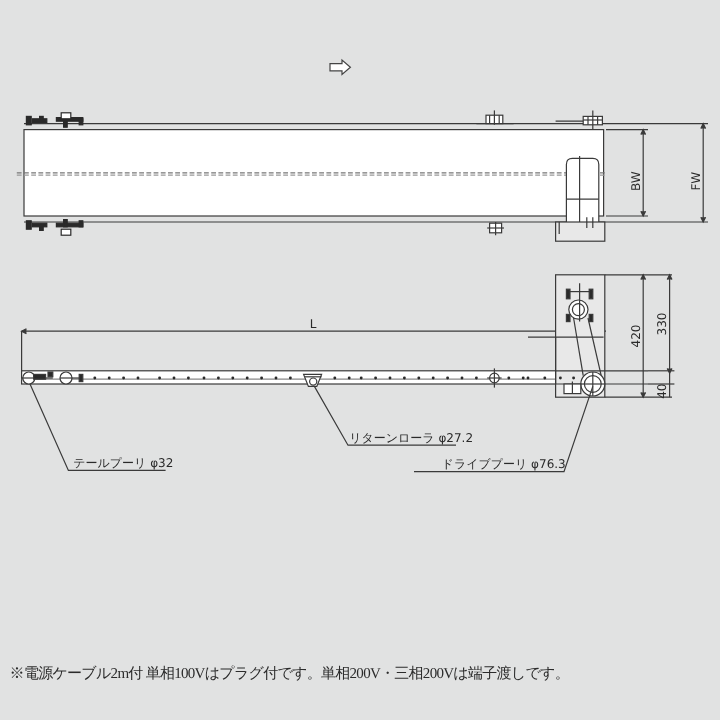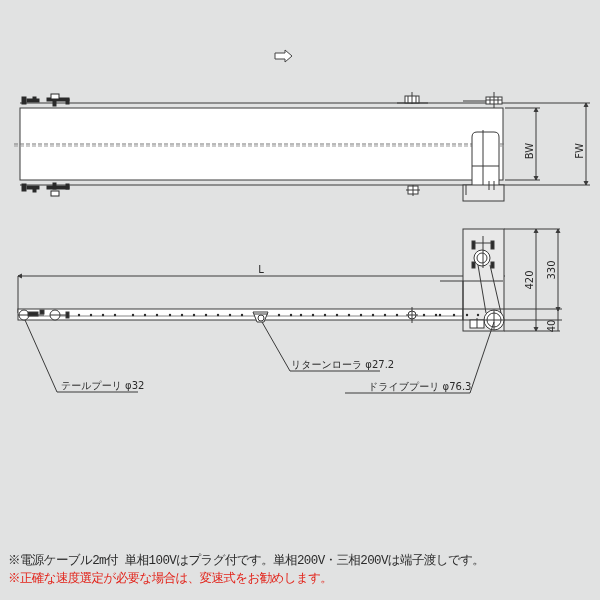--- a/index.html
+++ b/index.html
@@ -23,21 +23,21 @@
     }
     .svgtext {
       font-family: "DejaVu Sans", "Liberation Sans", sans-serif;
       fill: #2a2a2a;
     }
     .notes {
       position: absolute;
       left: 8px;
       top: 552px;
       width: 590px;
-      font-family: Liberation Mono, monospace;
+      font-family: Liberation Serif, serif;
       font-size: 12.5px;
       line-height: 18px;
       letter-spacing: -0.6px;
     }
     .note-line { white-space: nowrap; }
     .note-black { color: #2b2b2b; }
     .note-red { color: #e2231a; }
   </style>
 </head>
 <body>
@@ -242,14 +242,13 @@
   <text class="svgtext" font-size="10" transform="translate(555,270) rotate(-90)" text-anchor="middle">330</text>
   <text class="svgtext" font-size="10" transform="translate(555,326) rotate(-90)" text-anchor="middle">40</text>
 
   <text class="svgtext" font-size="10" x="61" y="389">テールプーリ φ32</text>
   <text class="svgtext" font-size="10" x="291" y="368">リターンローラ φ27.2</text>
   <text class="svgtext" font-size="10" x="368" y="390">ドライブプーリ φ76.3</text>
 </svg>
 
 <div class="notes">
   <div class="note-line note-black">※電源ケーブル2m付  単相100Vはプラグ付です。単相200V・三相200Vは端子渡しです。</div>
-  <div class="note-line note-red">※正確な速度選定が必要な場合は、変速式をお勧めします。</div>
 </div>
 
 </body></html>

